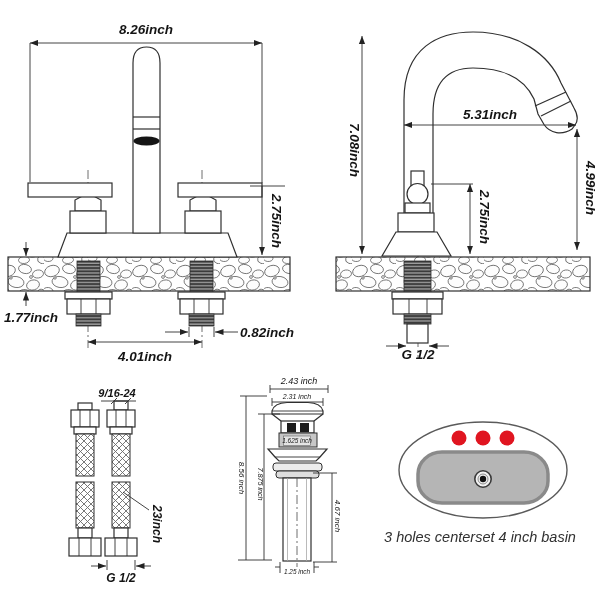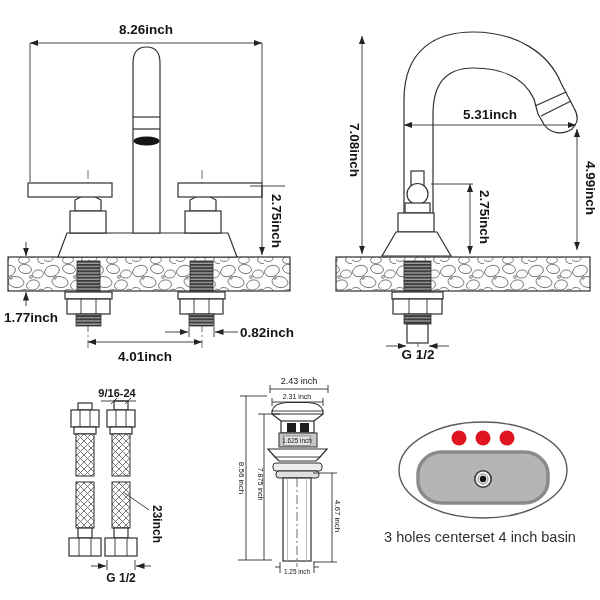--- a/index.html
+++ b/index.html
@@ -1,16 +1,16 @@
 <!DOCTYPE html>
 <html><head>
 <meta charset="utf-8">
 <style>
   html,body{margin:0;padding:0;background:#fff;}
-  .stage{width:600px;height:600px;background:#fca5a5;position:relative;font-family:"Liberation Sans",sans-serif;}
+  .stage{width:600px;height:600px;background:#fca5a5;position:relative;font-family:"Liberation Sans",sans-serif;font-style:italic;}
   svg{display:block;}
   text{fill:#141414;font-family:"Liberation Sans","DejaVu Sans",sans-serif;}
   .dim{font-size:13.5px;font-weight:bold;}
   .dim-sm{font-size:11px;font-weight:bold;}
   .dim-xs{font-size:9px;}
   .dim-tiny{font-size:7px;}
   .caption{font-size:14.5px;fill:#303030;}
   .ln{stroke:#2f2f2f;stroke-width:1.2;fill:none;}
   .lnthin{stroke:#2f2f2f;stroke-width:0.9;fill:none;}
   .shape{stroke:#2f2f2f;stroke-width:1.2;fill:#ffffff;}

